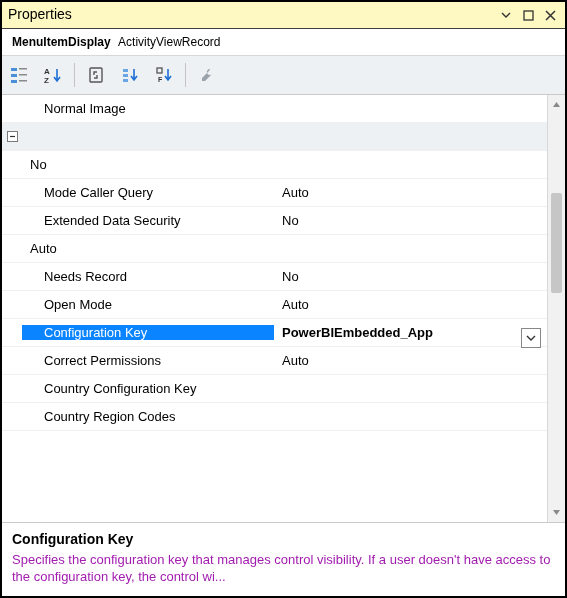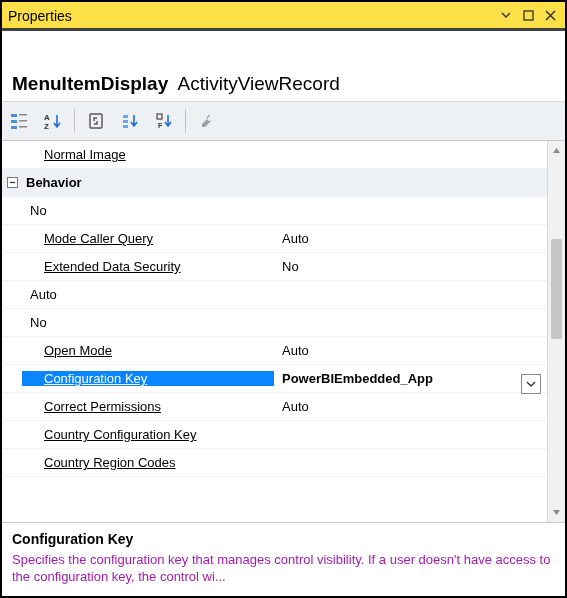--- a/index.html
+++ b/index.html
@@ -10,37 +10,36 @@
     color: #000;
     width: 567px;
     height: 598px;
     border: 2px solid #000;
     background: #fff;
     display: flex;
     flex-direction: column;
     overflow: hidden;
   }
   .titlebar {
-    background: #fde047;
+    background: #fef9c3;
     display: flex;
-    align-items: flex-end;
+    align-items: flex-start;
     padding: 4px 6px;
-    border-bottom: 3px solid #404040;
+    border-bottom: 1px solid #404040;
   }
   .titlebar .title { flex: 1; font-size: 14px; }
   .titlebar .win-btn {
     width: 18px; height: 18px;
     display: flex; align-items: center; justify-content: center;
     margin-left: 4px; cursor: pointer;
   }
   .subheader {
     padding: 6px 10px;
-    font-size: 19px;
+    font-size: 12px;
     border-bottom: 1px solid #d8d8d8;
-    margin-top: 36px;
   }
   .subheader .objtype { font-weight: 700; }
   .subheader .objname { font-weight: 400; margin-left: 4px; }
   .toolbar {
     display: flex;
     align-items: center;
     background: #eef1f4;
     border-bottom: 1px solid #c9c9c9;
     padding: 2px 0;
   }
@@ -55,21 +54,21 @@
   .grid-wrap { flex:1; display:flex; overflow:hidden; position:relative; }
   .grid { flex:1; overflow:hidden; }
   .row { display:flex; align-items:center; height:28px; border-bottom:1px solid #f0f0f0; }
   .row.cat { background:#eef1f4; font-weight:700; }
   .expander-col { width:20px; display:flex; align-items:center; justify-content:center; }
   .expander {
     width:11px; height:11px; border:1px solid #7a7a7a; background:#fff;
     display:flex; align-items:center; justify-content:center; cursor:pointer;
   }
   .name-col { flex:0 0 252px; padding-left:6px; display:flex; align-items:center; }
-  .row.prop .name-col { padding-left:22px;text-decoration:underline; }
+  .row.prop .name-col { padding-left:22px; }
   .val-col { flex:1; padding-left:8px; display:flex; align-items:center; position:relative; }
   .row.selected .name-col { background:#0a84ff; color:#fff; }
   .row.selected { background:#fff; }
   .row.selected .val-col { font-weight:700; }
   .val-dd {
     position:absolute; right:6px; top:3px; width:20px; height:20px;
     border:1px solid #888; background:#fff;
     display:flex; align-items:center; justify-content:center; cursor:pointer;
   }
   .vscroll { width:18px; background:#f1f1f1; border-left:1px solid #d8d8d8; position:relative; }
@@ -176,21 +175,20 @@
       <div class="val-col"></div>
     </div>
     <div class="row cat">
       <div class="expander-col">
           <div class="expander">
             <svg width="7" height="7" viewBox="0 0 7 7">
               <line x1="1" y1="3.5" x2="6" y2="3.5" stroke="#333" stroke-width="1.2"></line>
             </svg>
           </div>
         </div>
-      <div class="name-col" style="padding-left:4px">Behavior</div>
       <div class="val-col"></div>
     </div>
     <div class="row prop">
       <div class="expander-col"></div>
       <div class="val-col">No</div>
     </div>
     <div class="row prop">
       <div class="expander-col"></div>
       <div class="name-col">Mode Caller Query</div>
       <div class="val-col">Auto</div>
@@ -199,20 +197,21 @@
       <div class="expander-col"></div>
       <div class="name-col">Extended Data Security</div>
       <div class="val-col">No</div>
     </div>
     <div class="row prop">
       <div class="expander-col"></div>
       <div class="val-col">Auto</div>
     </div>
     <div class="row prop">
       <div class="expander-col"></div>
+      <div class="name-col">Needs Record</div>
       <div class="val-col">No</div>
     </div>
     <div class="row prop">
       <div class="expander-col"></div>
       <div class="name-col">Open Mode</div>
       <div class="val-col">Auto</div>
     </div>
     <div class="row prop selected">
       <div class="expander-col"></div>
       <div class="name-col">Configuration Key</div>

